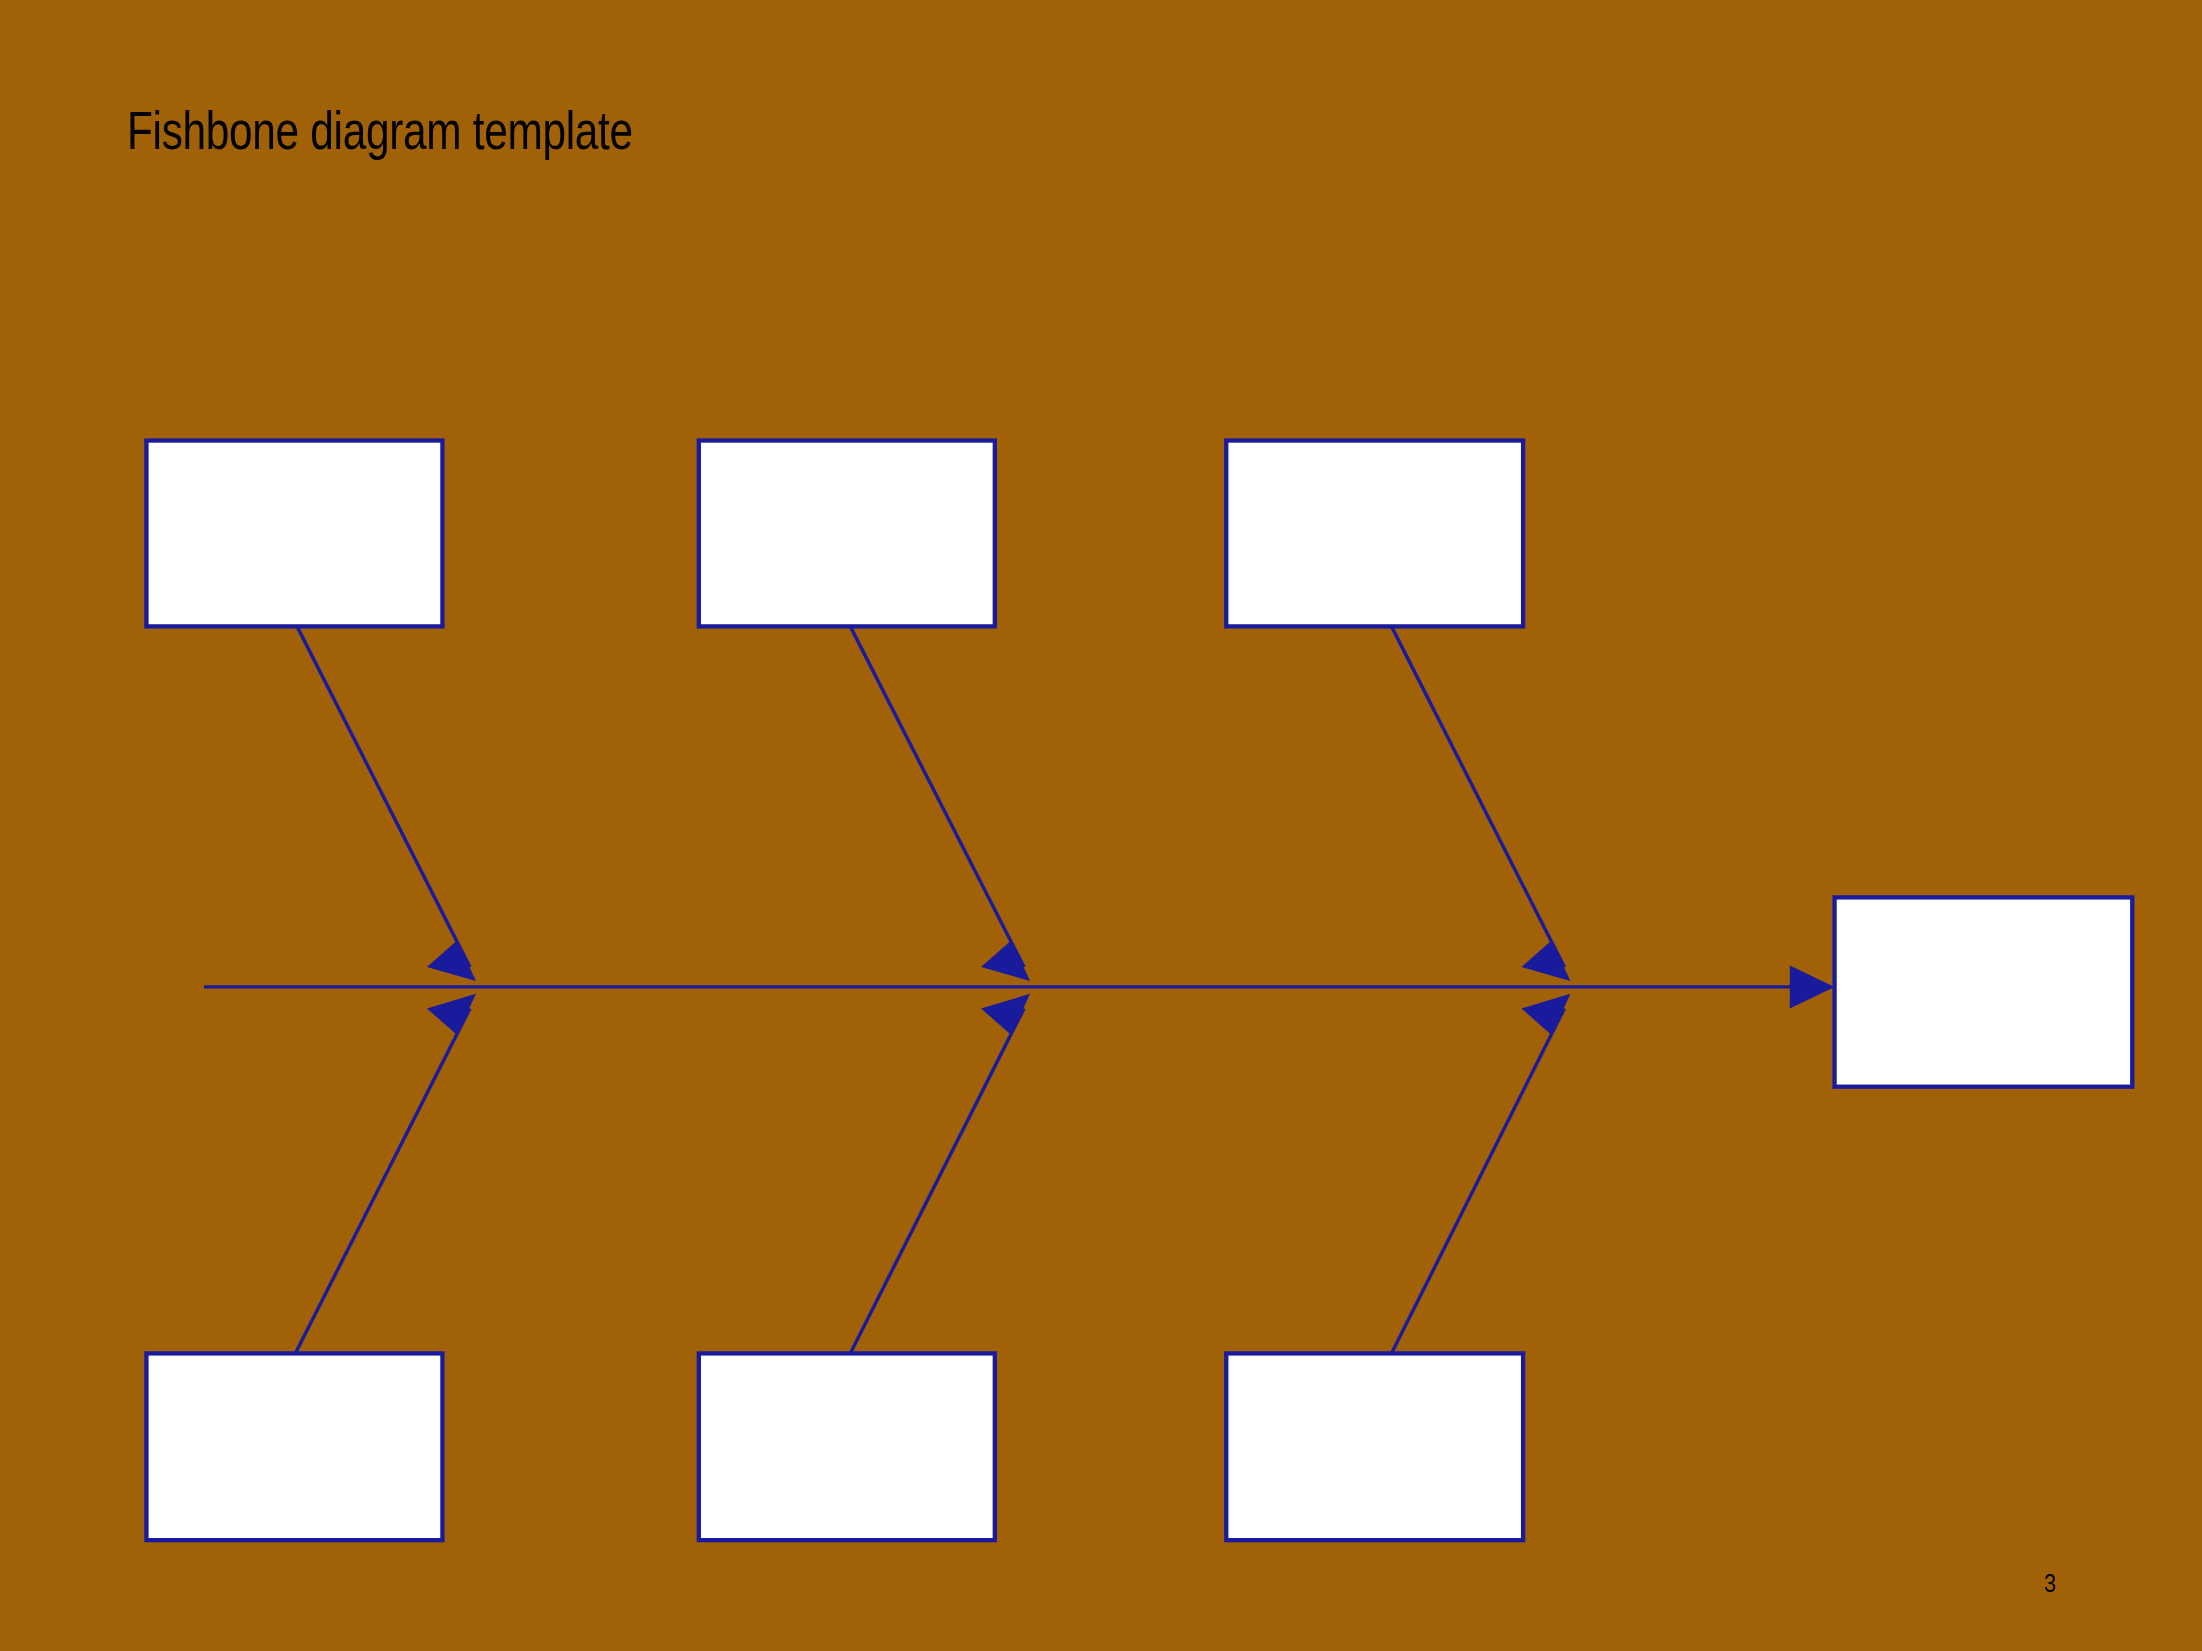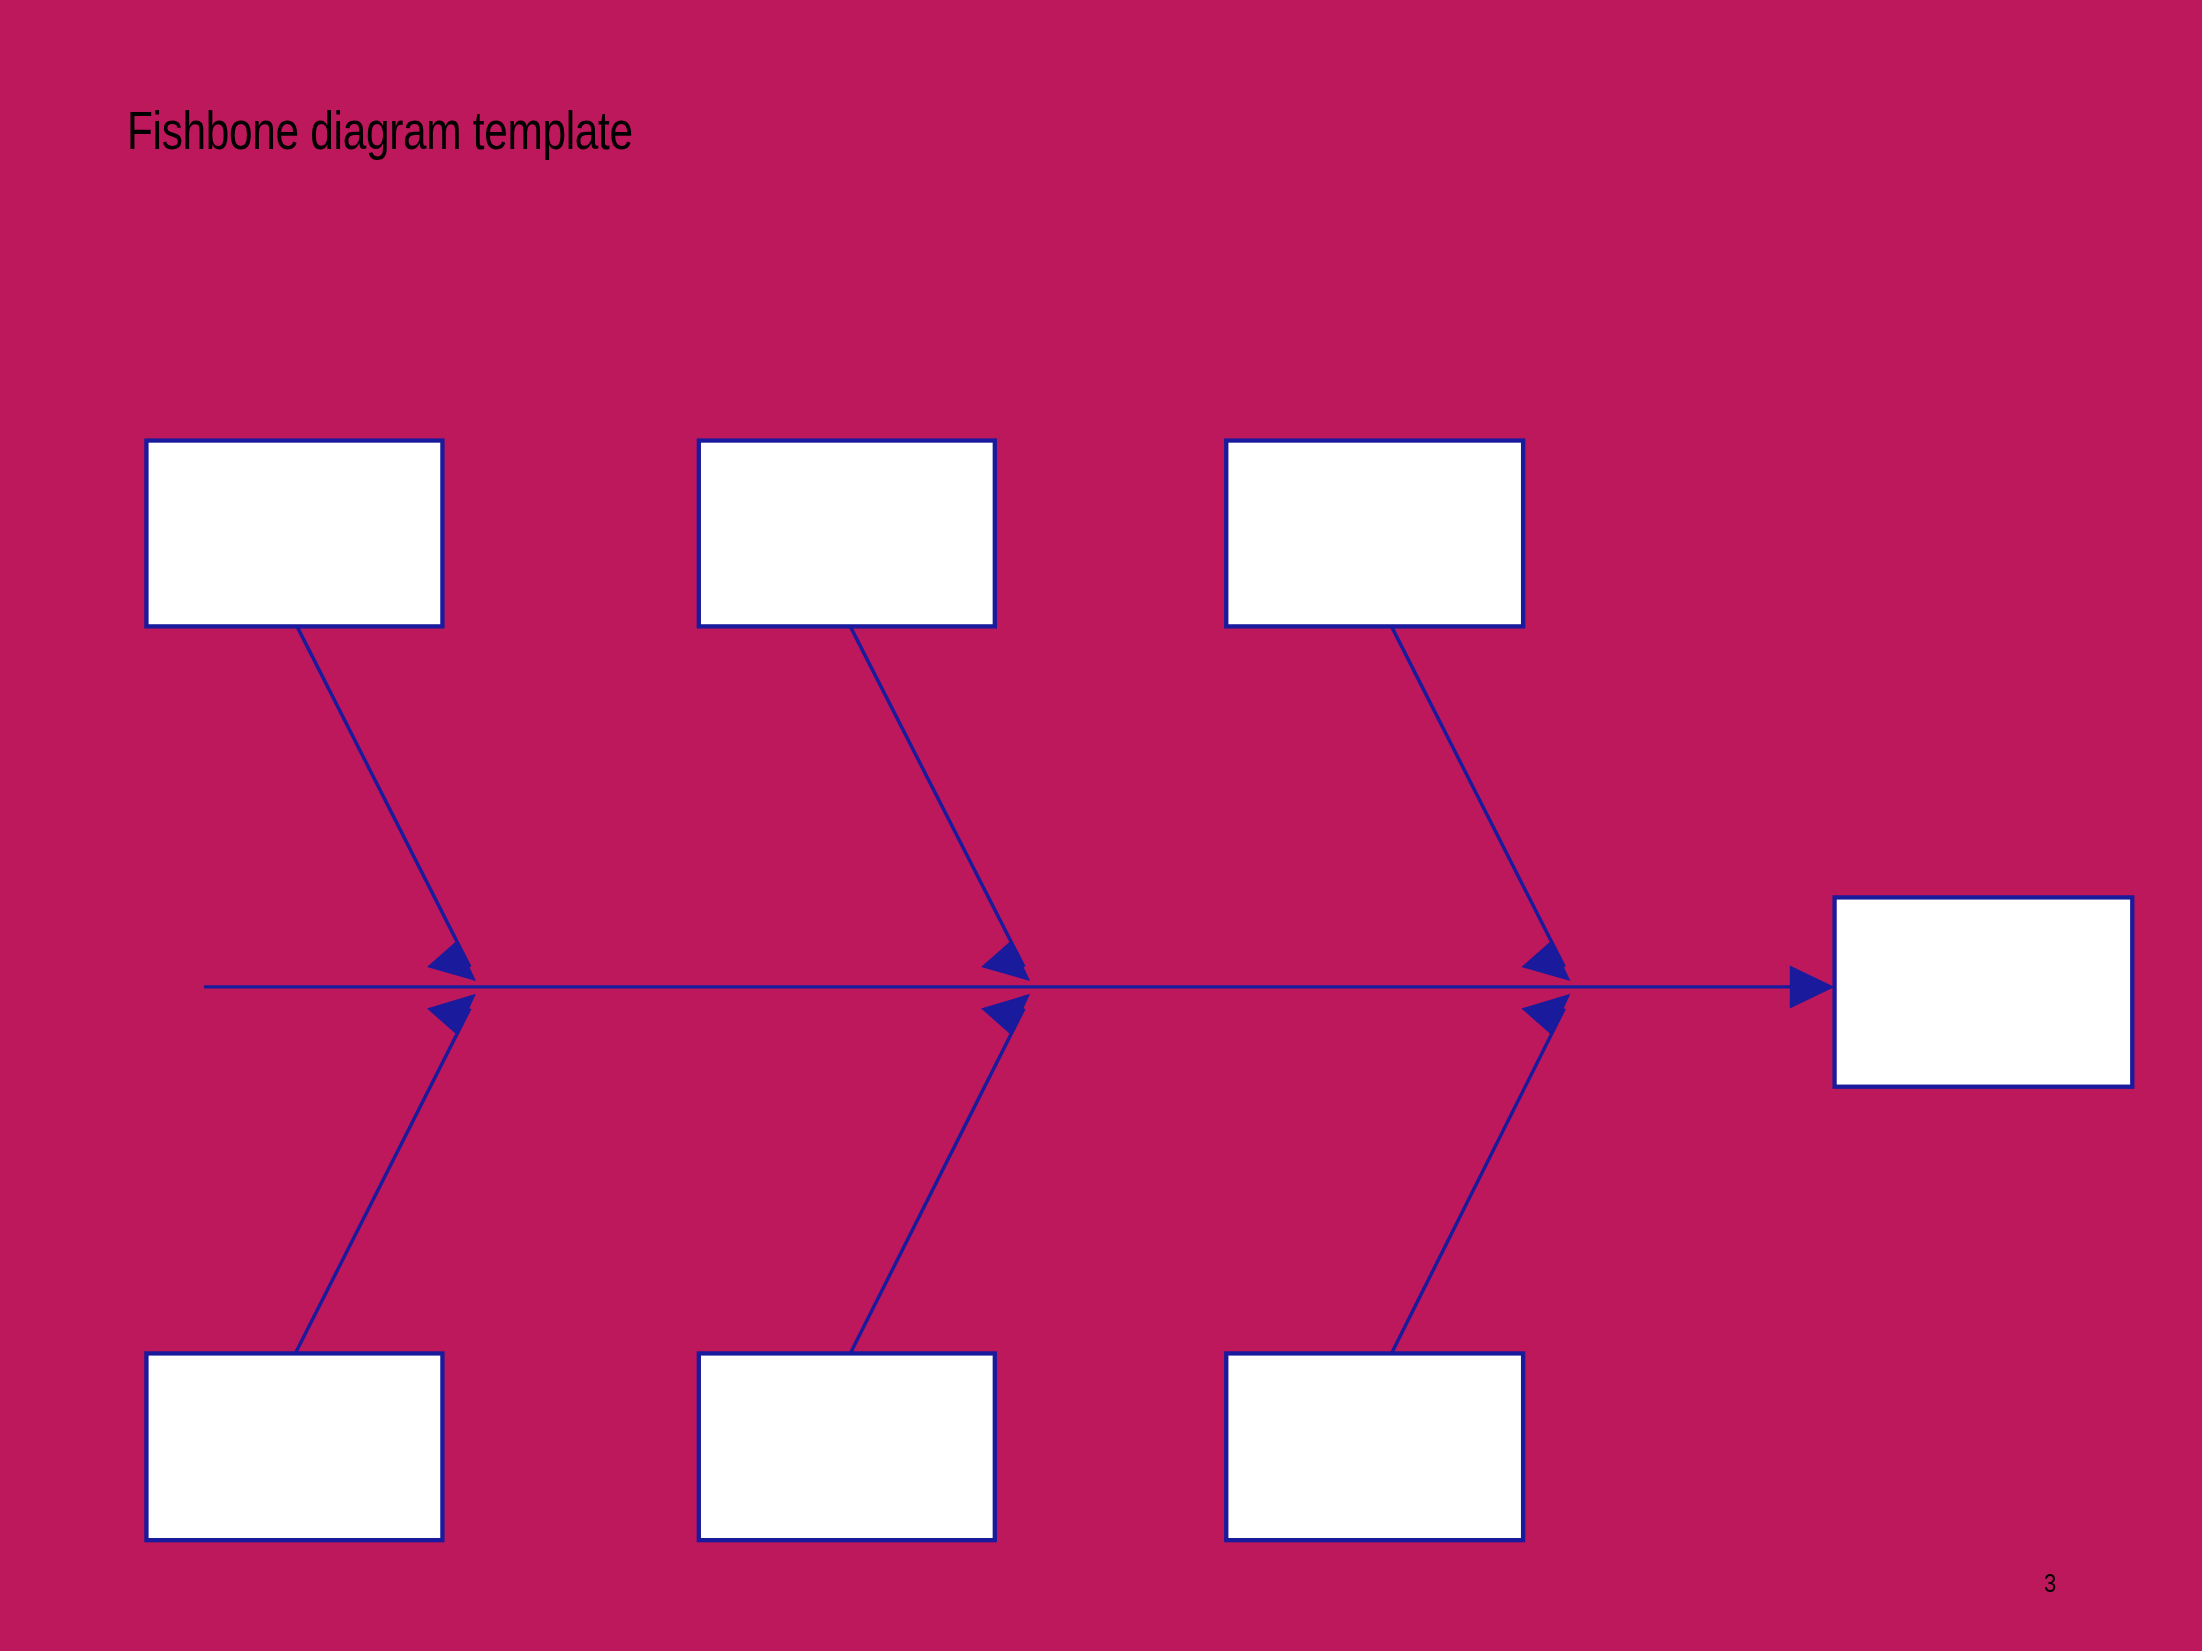--- a/index.html
+++ b/index.html
@@ -14,21 +14,21 @@
     position: relative;
     overflow: hidden;
     font-family: "Liberation Sans", sans-serif;
   }
 
   #slide {
     position: absolute;
     left: 0; top: 0;
     width: 2203px;
     height: 1652px;
-    background: #be185d;
+    background: #a16207;
   }
 
   
   #slide-title {
     position: absolute;
     left: 127px;
     top: 102px;
     font-family: "Liberation Sans", sans-serif;
     font-size: 53px;
     font-weight: 400;

